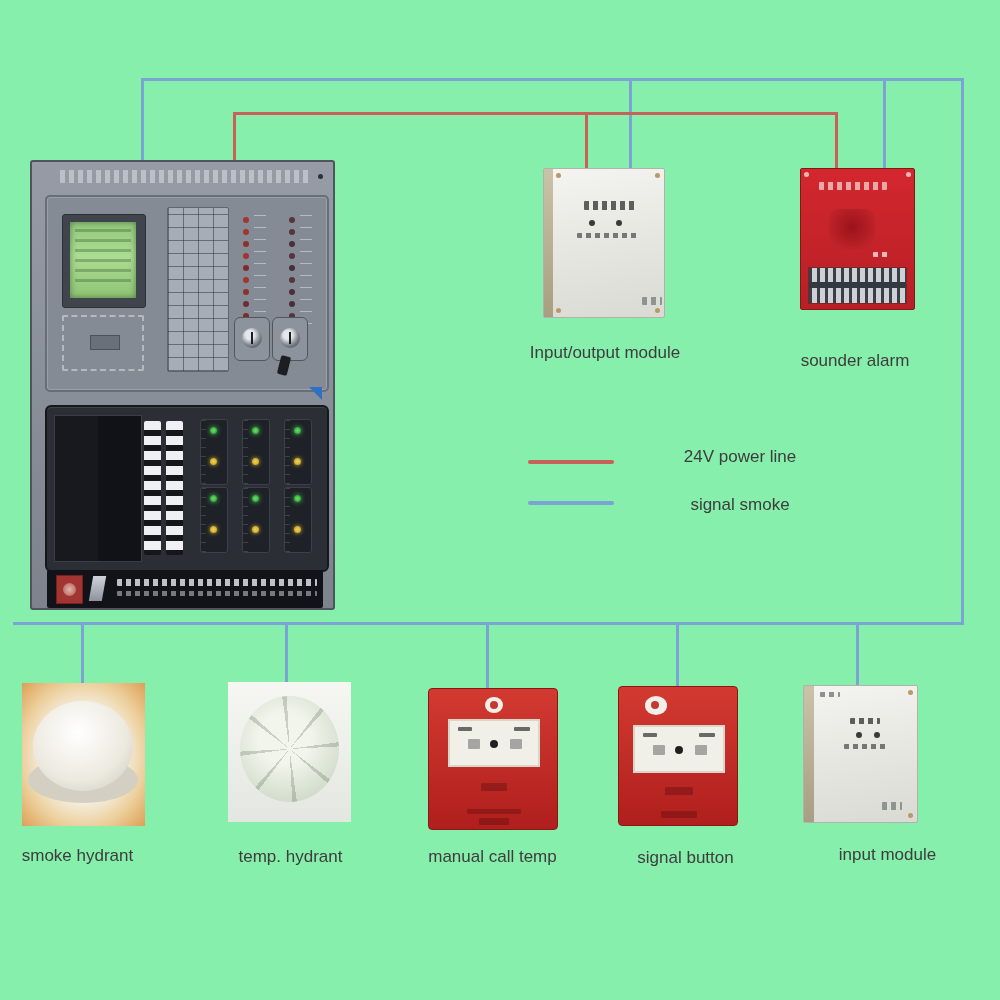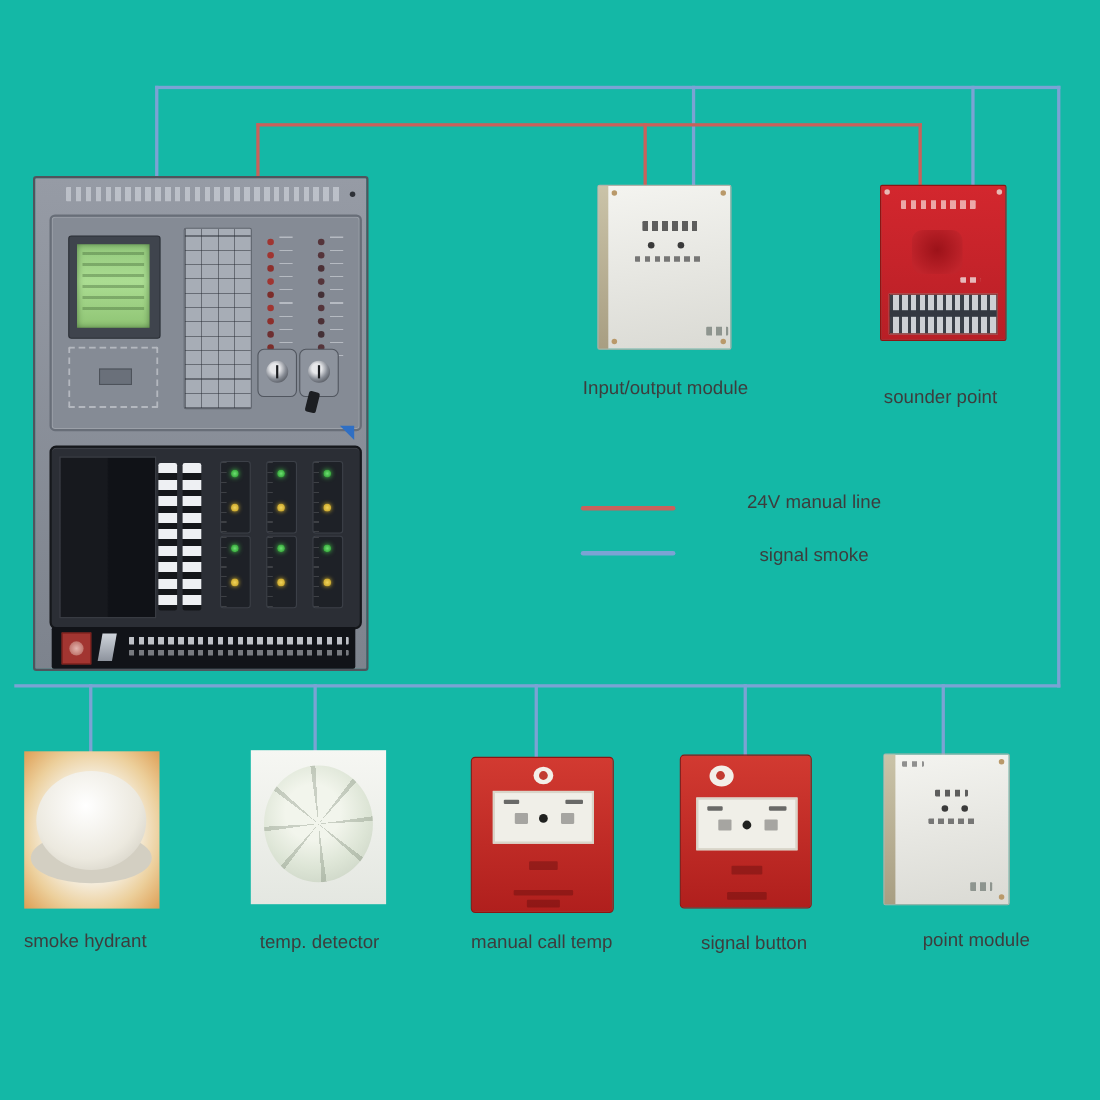--- a/index.html
+++ b/index.html
@@ -1,16 +1,16 @@
 <!DOCTYPE html>
 <html><head>
 <meta charset="utf-8">
 <style>
   html,body{margin:0;padding:0;background:#fff;}
-  #canvas{position:relative;width:1000px;height:1000px;background:#14b8a6;overflow:hidden;
+  #canvas{position:relative;width:1000px;height:1000px;background:#86efac;overflow:hidden;
           font-family:"Liberation Sans",sans-serif;}
   .abs{position:absolute;}
   
   .seg{position:absolute;}
   .sig{background:#7ba3d4;}
   .pwr{background:#c9615b;}
   
   .lbl{position:absolute;color:#3d3d3d;font-size:17px;text-align:center;white-space:nowrap;}
   
   .smear{position:absolute;background:repeating-linear-gradient(90deg,currentColor 0 5px,transparent 5px 9px);
@@ -216,39 +216,39 @@
   <div class="abs sounder">
     <div class="screw" style="left:3px;top:3px;background:#e8b9b4"></div>
     <div class="screw" style="right:3px;top:3px;background:#e8b9b4"></div>
     <div class="smear" style="left:18px;top:13px;width:68px;height:8px;color:#f3c8c6"></div>
     <div class="abs snd-circle"></div>
     <div class="smear" style="left:72px;top:83px;width:18px;height:5px;color:#f0dede"></div>
     <div class="abs grille">
       <div class="grille-band"></div>
     </div>
   </div>
-  <div class="lbl" style="left:775px;top:351px;width:160px">sounder point</div>
+  <div class="lbl" style="left:775px;top:351px;width:160px">sounder alarm</div>
 
   <div class="swatch" style="left:528px;top:460px;background:#c9615b"></div>
-  <div class="lbl" style="left:655px;top:447px;width:170px">24V manual line</div>
+  <div class="lbl" style="left:655px;top:447px;width:170px">24V power line</div>
   <div class="swatch" style="left:528px;top:501px;background:#7ba3d4"></div>
   <div class="lbl" style="left:655px;top:495px;width:170px">signal smoke</div>
 
   <div class="photo smoke-tile">
     <div class="abs smoke-base"></div>
     <div class="abs smoke-dome"></div>
   </div>
   <div class="lbl" style="left:0px;top:846px;width:155px">smoke hydrant</div>
 
   <div class="photo temp-tile">
     <div class="abs temp-dome">
       <div class="abs temp-ribs"></div>
     </div>
   </div>
-  <div class="lbl" style="left:213px;top:847px;width:155px">temp. detector</div>
+  <div class="lbl" style="left:213px;top:847px;width:155px">temp. hydrant</div>
 
   <div class="abs callpoint mcp">
     <div class="cp-emblem" style="left:56px;top:8px">
         <i></i>
       </div>
     <div class="glass" style="left:19px;top:30px;width:92px;height:48px">
       <div class="bar" style="left:8px;top:6px;width:14px;height:4px"></div>
       <div class="bar" style="right:8px;top:6px;width:16px;height:4px"></div>
       <div class="cdot" style="left:40px;top:19px"></div>
       <div class="bar" style="left:18px;top:18px;width:12px;height:10px;opacity:.55"></div>
@@ -280,15 +280,15 @@
     <div class="edge-stripe" style="width:10px"></div>
     <div class="screw" style="right:4px;top:4px;background:#b9996a"></div>
     <div class="screw" style="right:4px;bottom:4px;background:#b9996a"></div>
     <div class="smear" style="left:16px;top:6px;width:20px;height:5px;color:#777"></div>
     <div class="smear" style="left:46px;top:32px;width:30px;height:6px;color:#3a3a3a"></div>
     <div class="dot" style="left:52px;top:46px"></div>
     <div class="dot" style="left:70px;top:46px"></div>
     <div class="smear" style="left:40px;top:58px;width:44px;height:5px;color:#5a5a5a"></div>
     <div class="smear" style="left:78px;top:116px;width:20px;height:8px;color:#8e958f;opacity:1"></div>
   </div>
-  <div class="lbl" style="left:810px;top:845px;width:155px">point module</div>
+  <div class="lbl" style="left:810px;top:845px;width:155px">input module</div>
 
 </div>
 
 </body></html>

